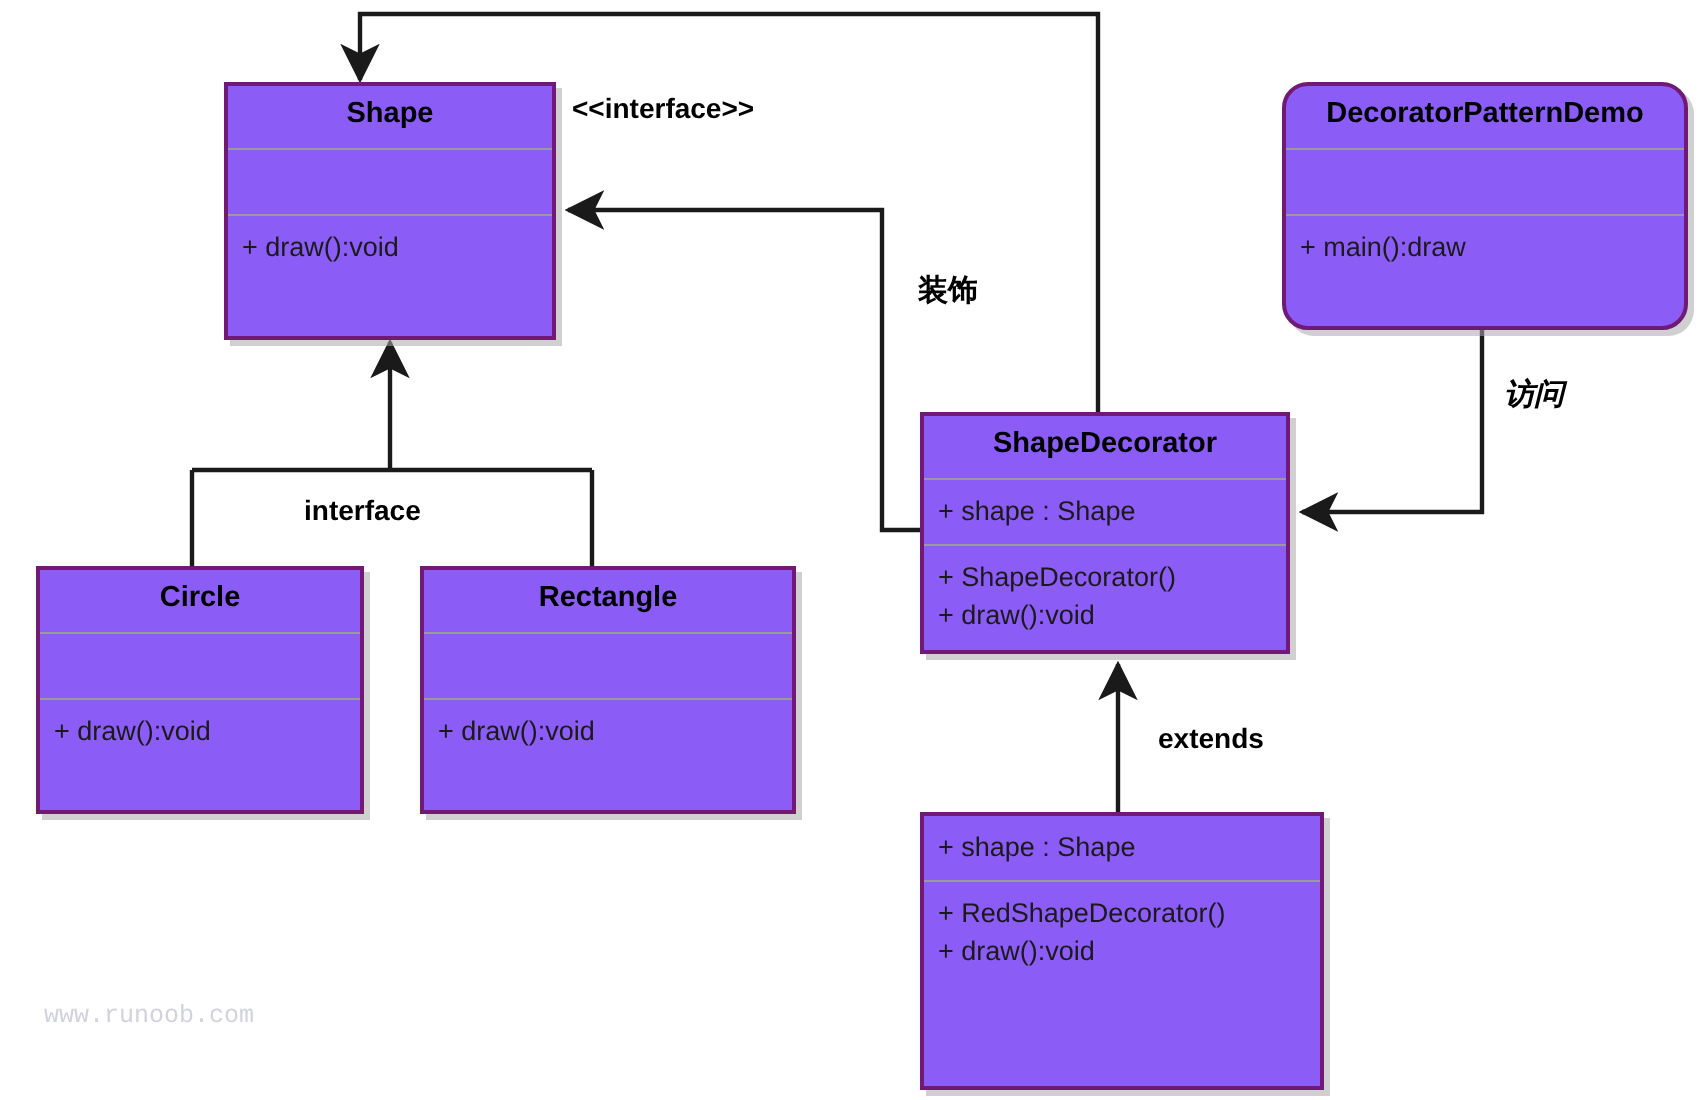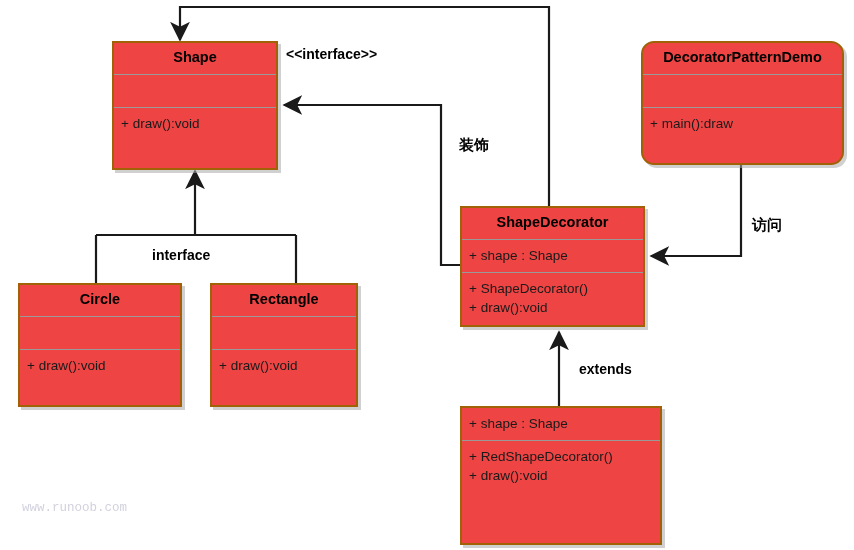--- a/index.html
+++ b/index.html
@@ -13,22 +13,22 @@
     width: 854px;
     height: 550px;
     background: #ffffff;
     font-family: "Liberation Sans", "DejaVu Sans", sans-serif;
     overflow: hidden;
   }
   
   .uml-class {
     position: absolute;
     box-sizing: border-box;
-    background: #ef4444;
-    border: 2px solid #a16207;
+    background: #8b5cf6;
+    border: 2px solid #701a75;
     box-shadow: 3px 3px 0 rgba(170,170,170,0.55);
   }
   .uml-title {
     text-align: center;
     font-weight: bold;
     font-size: 14.5px;
     color: #000000;
     padding: 7px 4px 8px 4px;
     line-height: 1.1;
     border-bottom: 1px solid #9a9a9a;
@@ -162,35 +162,35 @@
   <div class="uml-class" style="left:18px; top:283px; width:164px; height:124px;">
     <div class="uml-title">Circle</div>
     <div class="uml-attrs">
       <div class="empty-compartment"></div>
     </div>
     <div class="uml-ops">
       <div class="uml-row">+ draw():void</div>
     </div>
   </div>
 
-  <div class="uml-class" style="left:210px; top:283px; width:148px; height:124px;">
+  <div class="uml-class" style="left:210px; top:283px; width:188px; height:124px;">
     <div class="uml-title">Rectangle</div>
     <div class="uml-attrs">
       <div class="empty-compartment"></div>
     </div>
     <div class="uml-ops">
       <div class="uml-row">+ draw():void</div>
     </div>
   </div>
 
   <div class="label" style="left:286px; top:46px;">&lt;&lt;interface&gt;&gt;</div>
 
   <div class="label" style="left:152px; top:247px;">interface</div>
 
   <div class="label" style="left:579px; top:361px;">extends</div>
 
   <div class="label-cn" style="left:459px; top:136px;">装饰</div>
 
-  <div class="label-cn" style="left:752px; top:216px;">访问</div>
+  <div class="label-cn" style="left:752px; top:188px;font-style:italic;">访问</div>
 
   <div class="watermark" style="left:22px; top:501px;">www.runoob.com</div>
 
 </div>
 
 </body></html>

